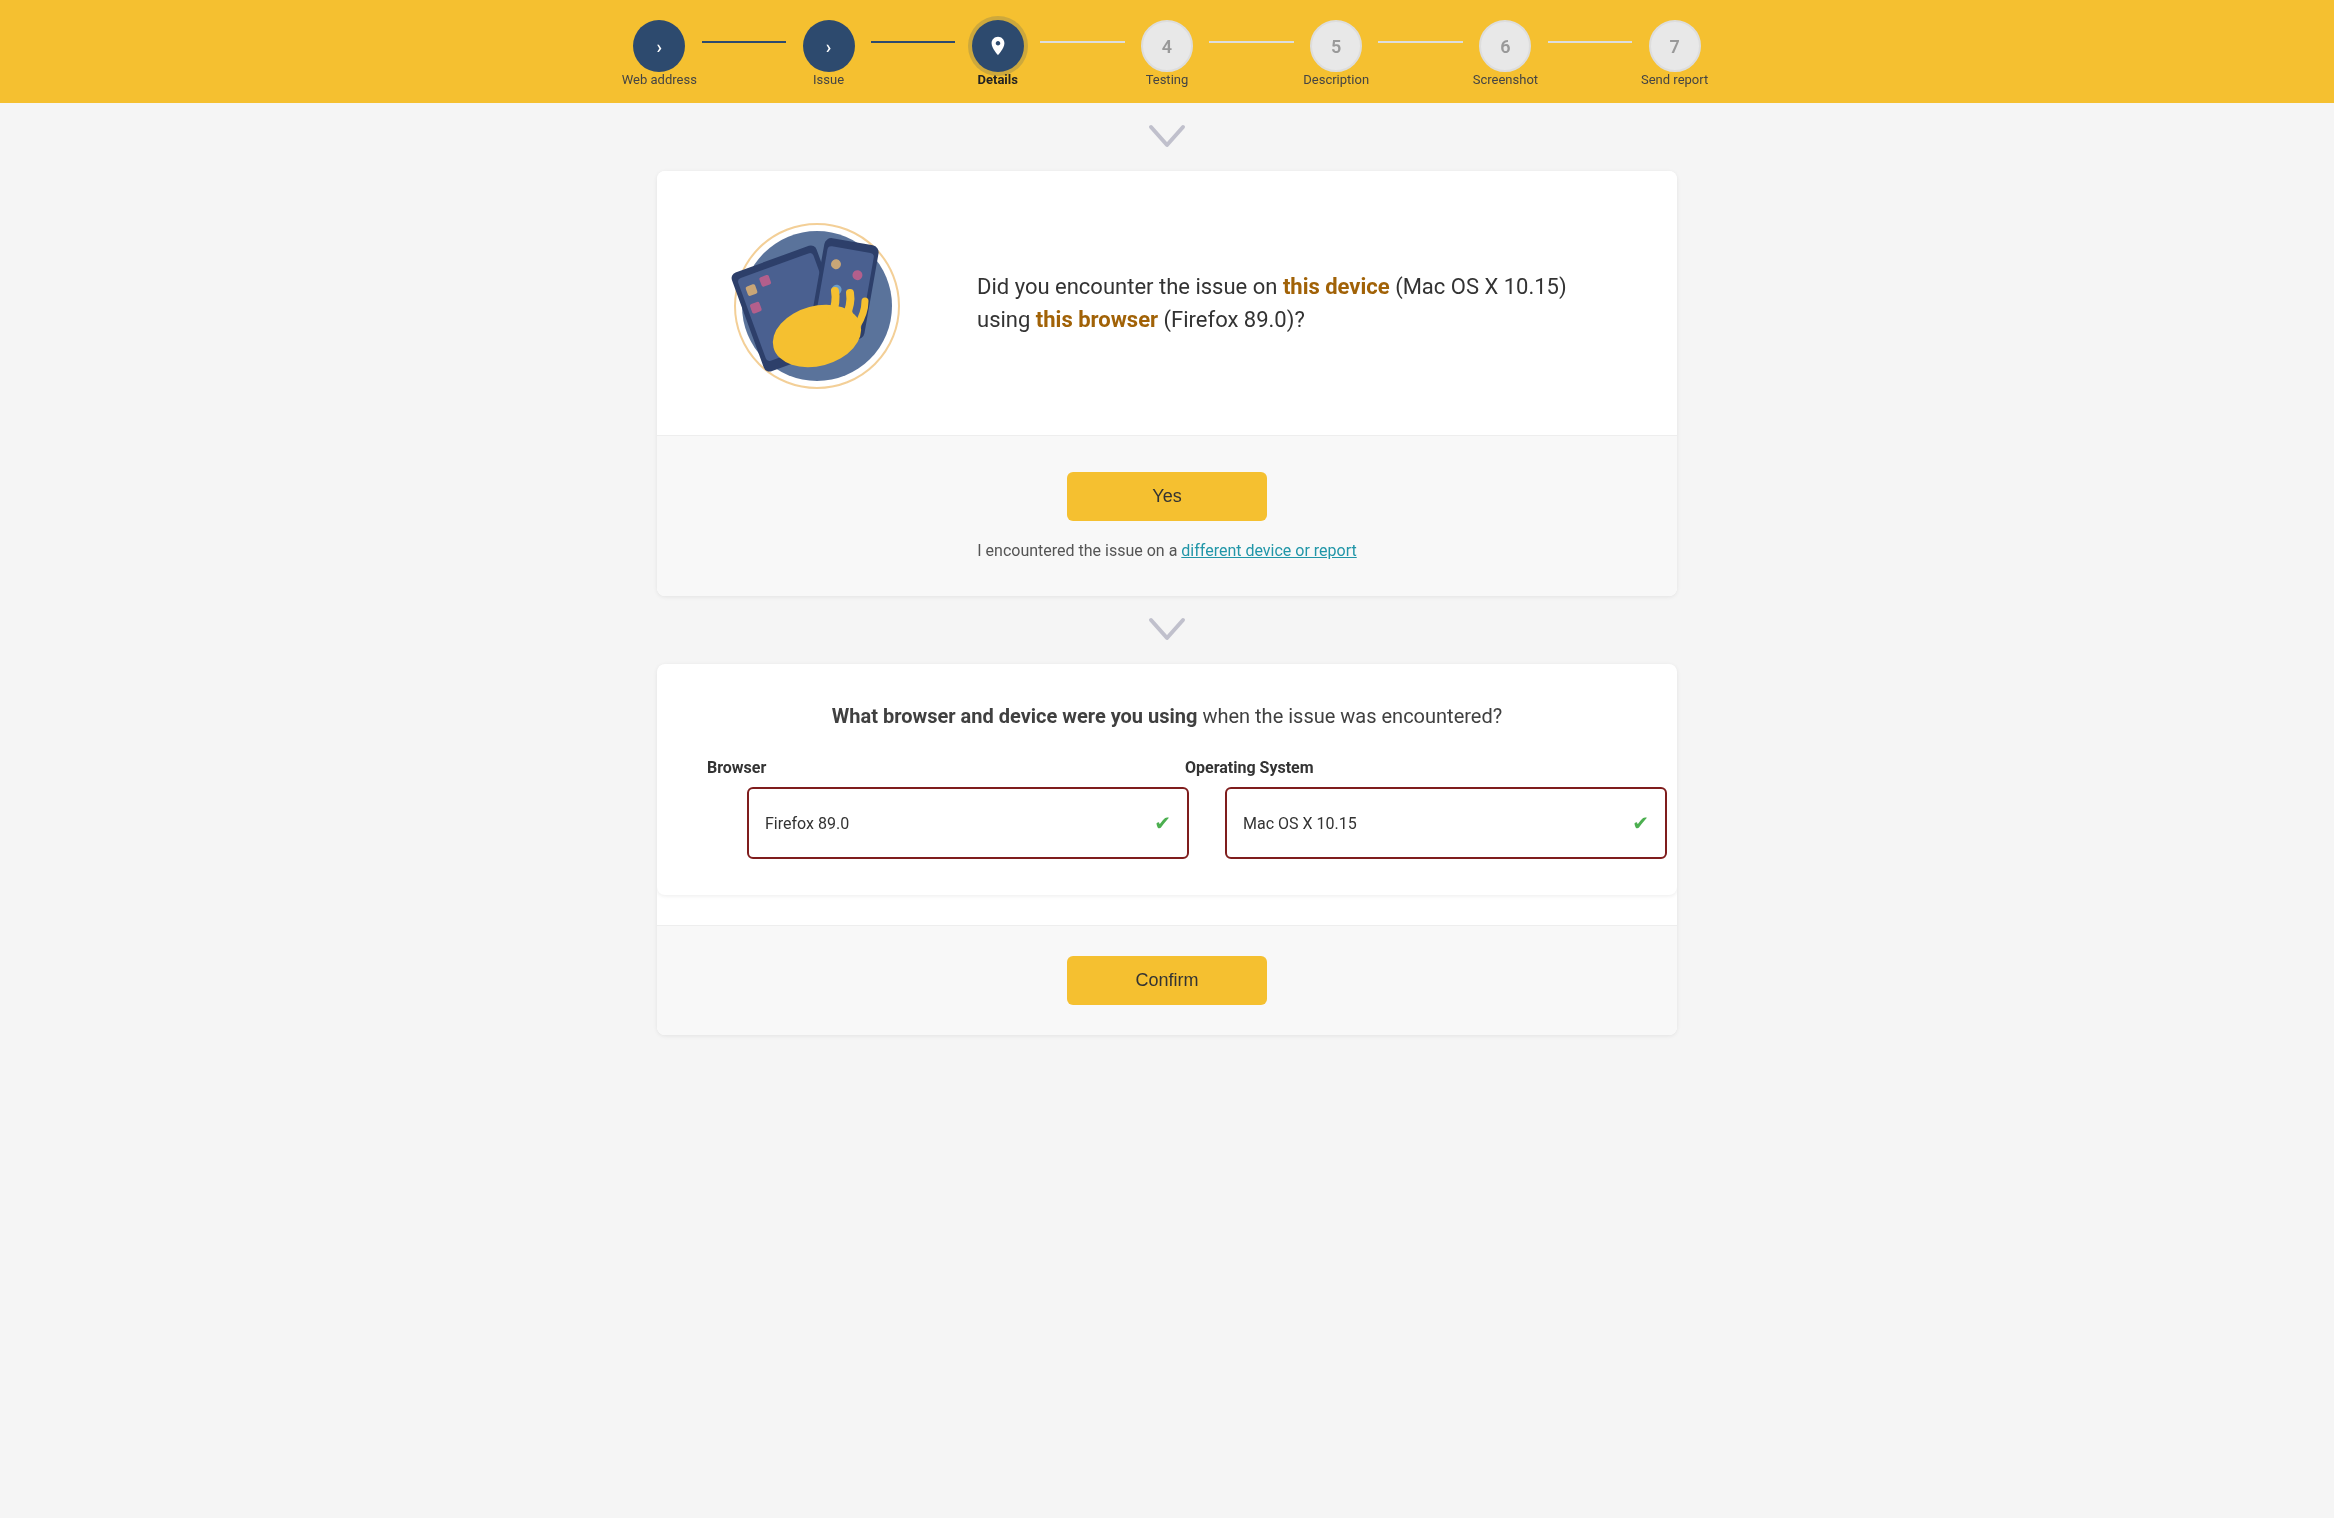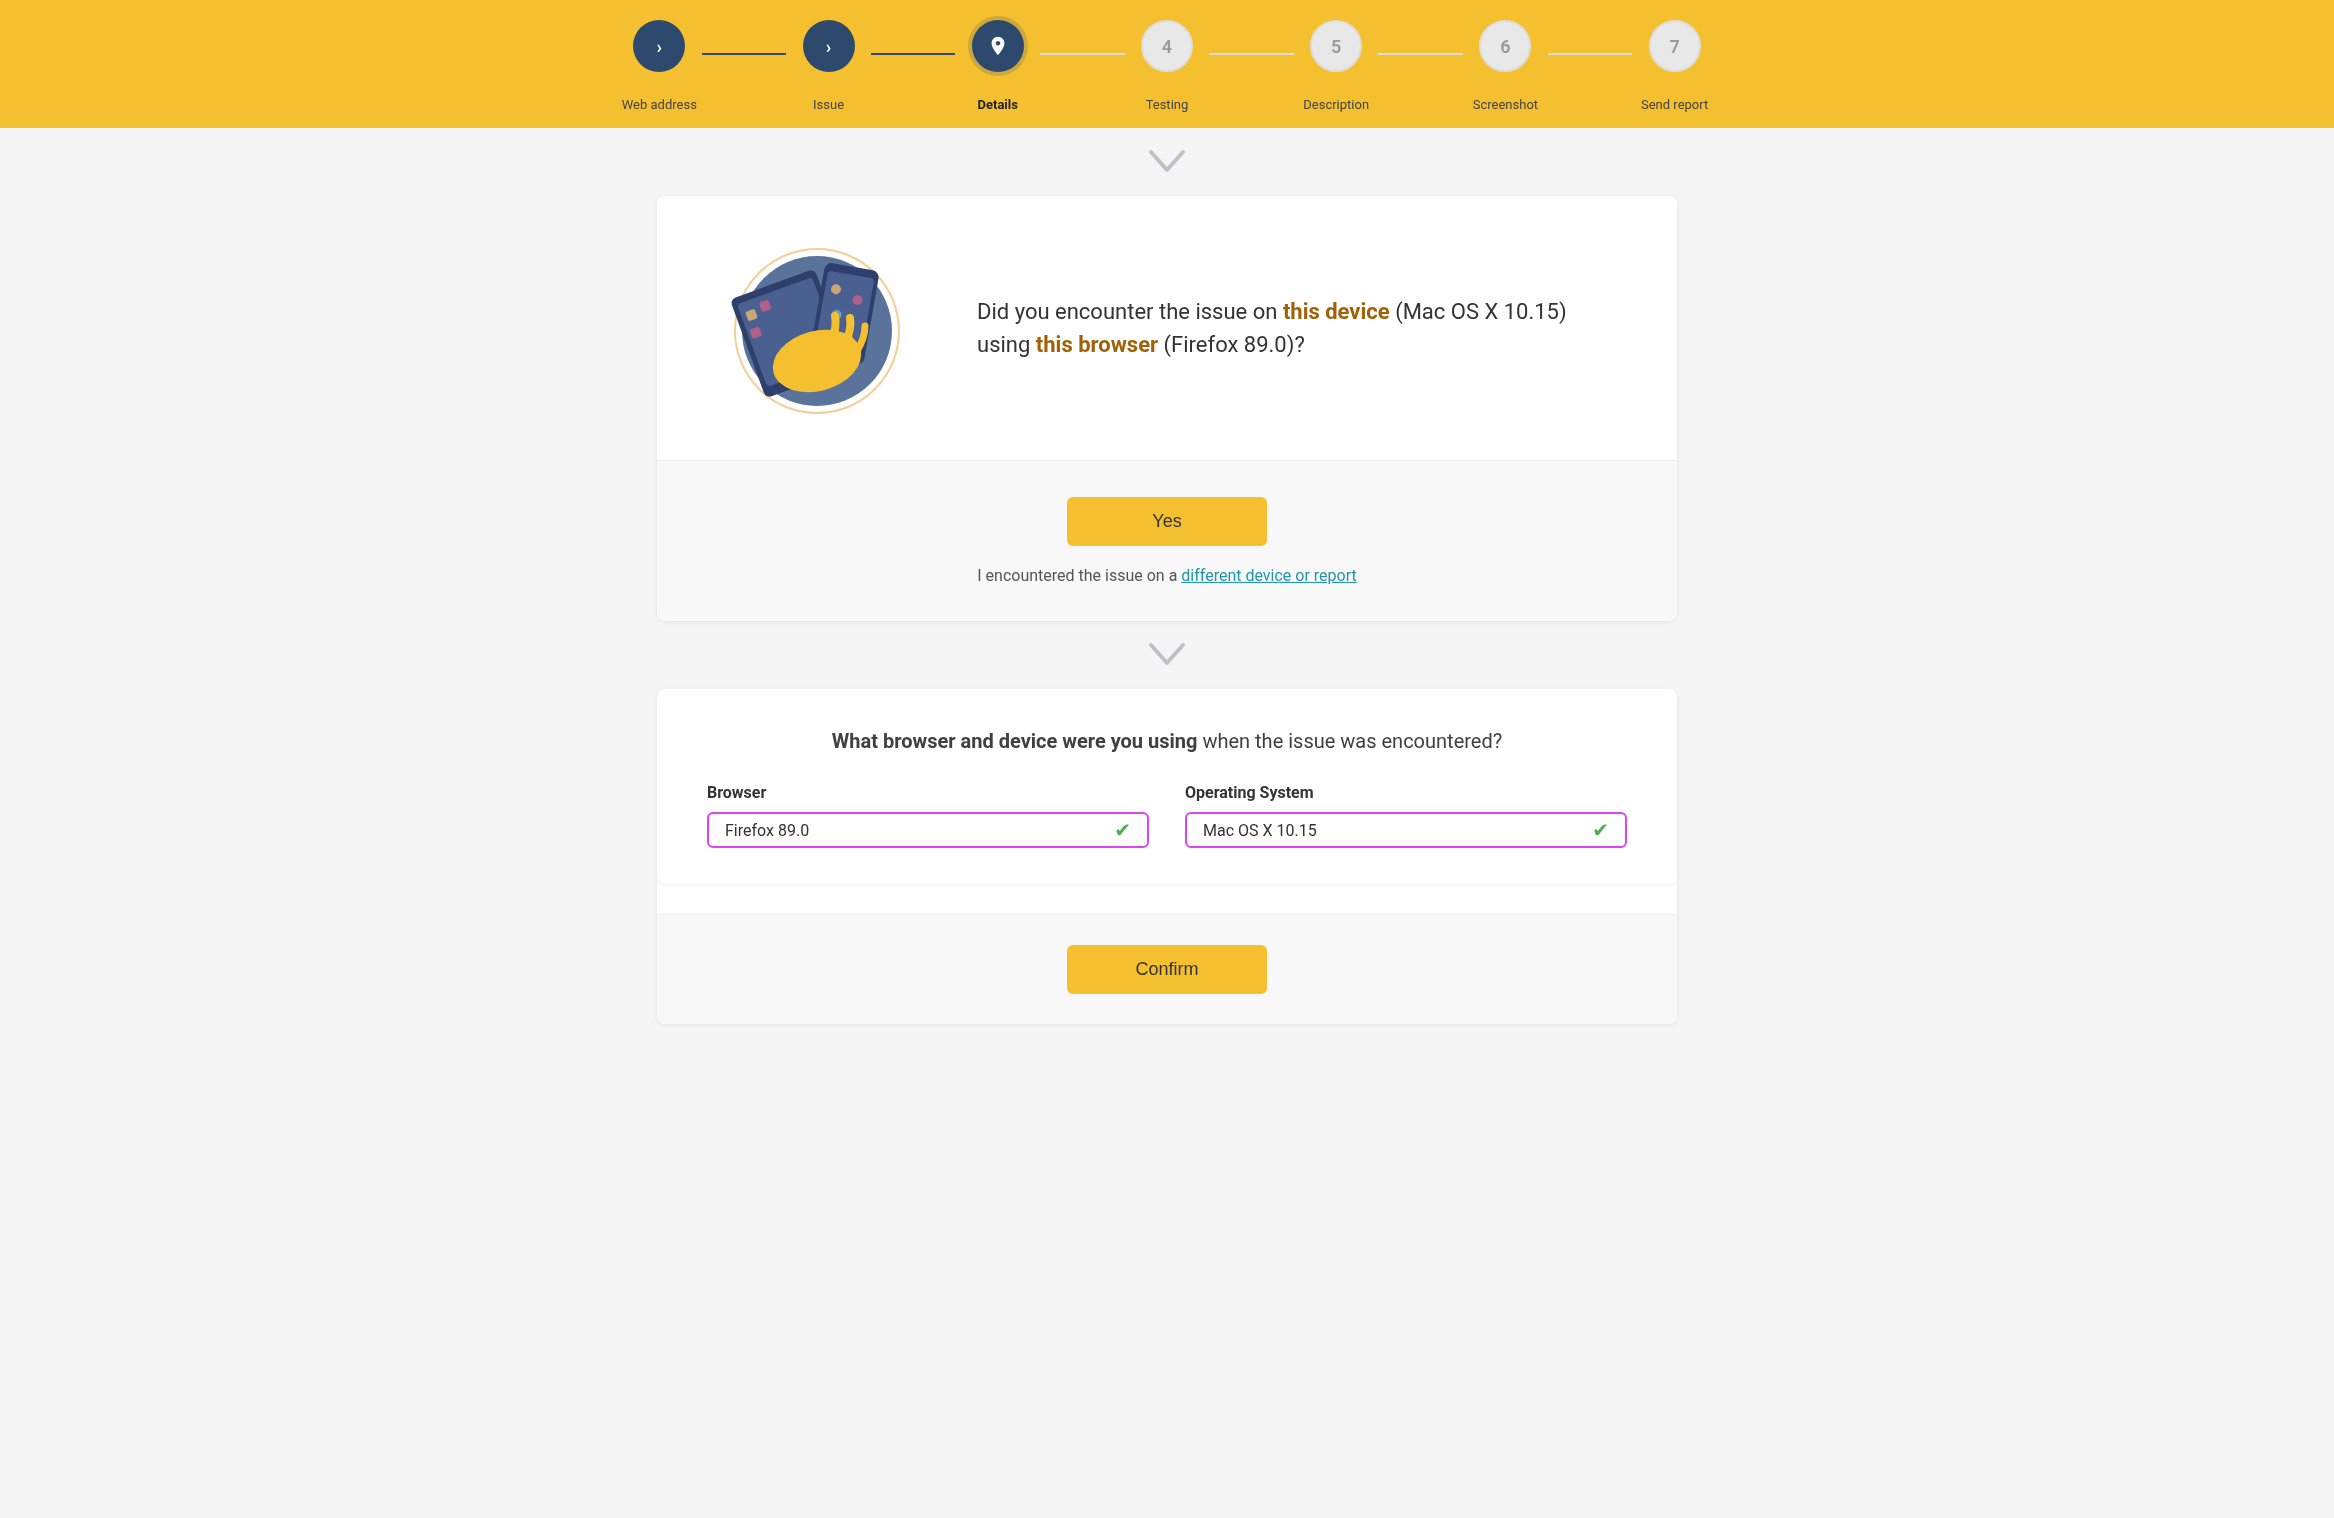--- a/index.html
+++ b/index.html
@@ -50,21 +50,21 @@
     .step-circle.completed {
       background: #2d4a6e;
       color: white;
     }
     .step-circle.inactive {
       background: #e8e8e8;
       color: #999;
       border: 2px solid #ddd;
     }
     .step-label {
-      margin-top: 25px;
+      margin-top: 0;
       font-size: 13px;
       color: #444;
       white-space: nowrap;
     }
     .step-label.bold {
       font-weight: 700;
       color: #222;
     }
     .step-connector {
       flex: 1;
@@ -183,29 +183,30 @@
     }
     .field-label {
       font-size: 16px;
       font-weight: 700;
       color: #333;
       margin-bottom: 10px;
       display: block;
     }
     .field-input {
       width: 100%;
-      border: 2px solid #d946ef;
+      border: 2px solid #7f1d1d;
       border-radius: 6px;
-      padding: 4px 16px;
+      padding: 22px 16px;
       font-size: 16px;
       color: #333;
       display: flex;
       align-items: center;
       justify-content: space-between;
       background: white;
+      margin-left: 40px;
     }
     .check-icon {
       color: #4caf50;
       font-size: 20px;
     }
 
     
     .confirm-section {
       background: #f8f8f8;
       border-top: 1px solid #eee;

